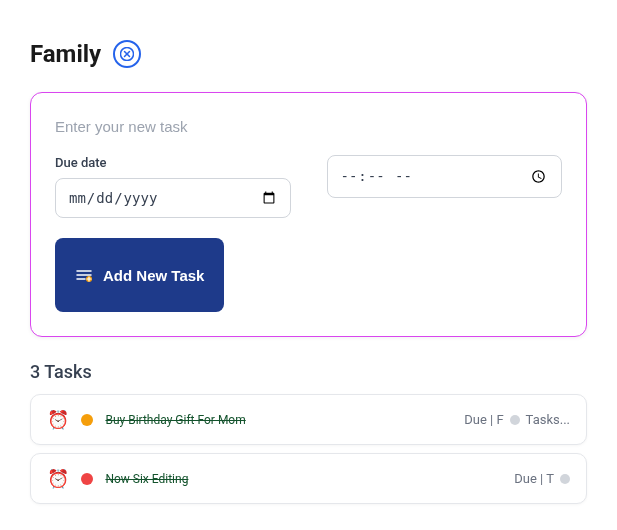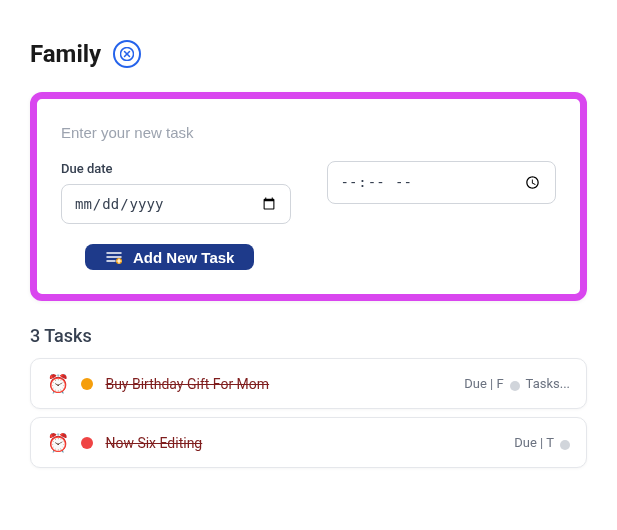--- a/index.html
+++ b/index.html
@@ -45,21 +45,21 @@
       flex-shrink: 0;
     }
 
     .close-icon svg {
       width: 14px;
       height: 14px;
     }
 
     .task-form-card {
       background: #ffffff;
-      border: 7px solid #d946ef;
+      border: 1px solid #d946ef;
       border-radius: 12px;
       padding: 24px;
       margin-bottom: 24px;
       box-shadow: 0 1px 4px rgba(0,0,0,0.06);
     }
 
     .task-input {
       width: 100%;
       border: none;
       outline: none;
@@ -102,28 +102,27 @@
       background: #ffffff;
       width: 100%;
       outline: none;
     }
 
     .add-task-btn {
       background: #1e3a8a;
       color: #ffffff;
       border: none;
       border-radius: 8px;
-      padding: 4px 20px;
+      padding: 28px 20px;
       font-size: 15px;
       font-weight: 600;
       cursor: pointer;
       display: flex;
       align-items: center;
       gap: 10px;
-      margin-left: 24px;
     }
 
     .btn-icon {
       display: flex;
       align-items: center;
       justify-content: center;
     }
 
     .tasks-count-label {
       font-size: 18px;
@@ -161,31 +160,31 @@
       width: 12px;
       height: 12px;
       border-radius: 50%;
       flex-shrink: 0;
     }
 
     .dot-yellow { background: #f59e0b; }
     .dot-red { background: #ef4444; }
 
     .task-name {
-      font-size: 14px;
-      color: #7f1d1d;
+      font-size: 12px;
+      color: #14532d;
       text-decoration: line-through;
       flex: 1;
     }
 
     .task-due-info {
       font-size: 13px;
       color: #6b7280;
       display: flex;
-      align-items: flex-end;
+      align-items: center;
       gap: 6px;
       margin-left: auto;
       white-space: nowrap;
     }
 
     .due-dot {
       width: 10px;
       height: 10px;
       border-radius: 50%;
       background: #d1d5db;

